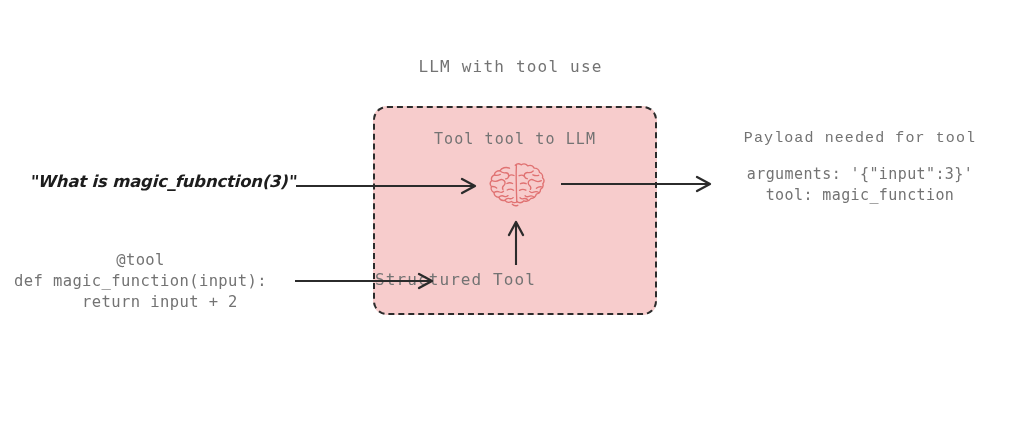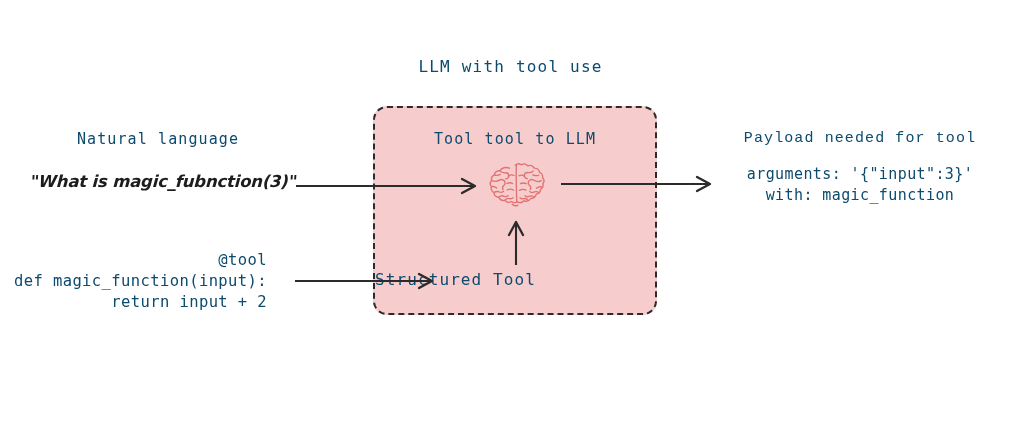--- a/index.html
+++ b/index.html
@@ -16,21 +16,21 @@
     color: #222222;
   }
   .canvas {
     position: absolute;
     inset: 0;
   }
   .txt {
     position: absolute;
     white-space: pre;
     font-family: "DejaVu Sans Mono", monospace;
-    color: #0c4a6e;
+    color: #737373;
     letter-spacing: 0px;
   }
 
   
   #title {
     left: 0;
     right: 0;
     top: 57px;
     text-align: center;
     font-size: 16px;
@@ -75,21 +75,21 @@
     color: #1d1d1d;
   }
 
   
   #code-block {
     left: 14px;
     top: 250px;
     font-size: 15.5px;
     line-height: 21px;
     letter-spacing: 0.4px;
-    text-align: right;
+    text-align: center;
   }
 
   
   #payload-block {
     left: 700px;
     top: 164px;
     width: 320px;
     font-size: 15px;
     line-height: 21px;
     letter-spacing: 0.4px;
@@ -128,21 +128,20 @@
 </style>
 </head>
 <body>
 
 <div class="canvas">
 
   <div class="txt" id="title">LLM with tool use</div>
 
   <div id="llm-box"></div>
 
-  <div class="txt col-head" id="head-left">Natural language</div>
   <div class="txt col-head" id="head-box">Tool tool to LLM</div>
   <div class="txt col-head" id="head-right">Payload needed for tool</div>
 
   <div class="txt" id="nl-quote">"What is magic_fubnction(3)"</div>
 
   <div class="txt" id="code-block"><span>@tool</span>
 <span>def magic_function(input):</span>
 <span>    return input + 2</span></div>
 
   <svg id="brain-icon" viewBox="0 0 56 46">
@@ -169,21 +168,21 @@
       <path d="M39.2 37.4c-1.0-1.5-2.9-2.2-4.6-1.7-1.3 0.4-2.7 0.0-3.6-1.0"></path>
       <path d="M35.6 13.4c-1.5-1.3-3.7-1.6-5.5-0.7"></path>
       <path d="M37.2 20.7c-1.8-0.9-3.9-0.9-5.7 0.0"></path>
       <path d="M36.9 27.2c-2.0-1.1-4.5-1.0-6.4 0.2"></path>
       <path d="M23.3 41.2c1.4 1.5 3.6 1.9 5.5 1.1"></path>
     </g>
   </svg>
 
   <div class="txt" id="structured-tool">Structured Tool</div>
 
-  <div class="txt" id="payload-block"><span class="pl-line">arguments: '{"input":3}'</span><span class="pl-line">with: magic_function</span></div>
+  <div class="txt" id="payload-block"><span class="pl-line">arguments: '{"input":3}'</span><span class="pl-line">tool: magic_function</span></div>
 
   <svg id="arrows" viewBox="0 0 1021 424">
     <g stroke="#2b2b2b" stroke-width="2.1" fill="none" stroke-linecap="butt">
 
       <g>
         <line x1="296" y1="186" x2="474" y2="186"></line>
         <polyline points="462,179 475,186 462,193" stroke-width="2.3" stroke-linecap="round" stroke-linejoin="round"></polyline>
       </g>
 
       <g>

